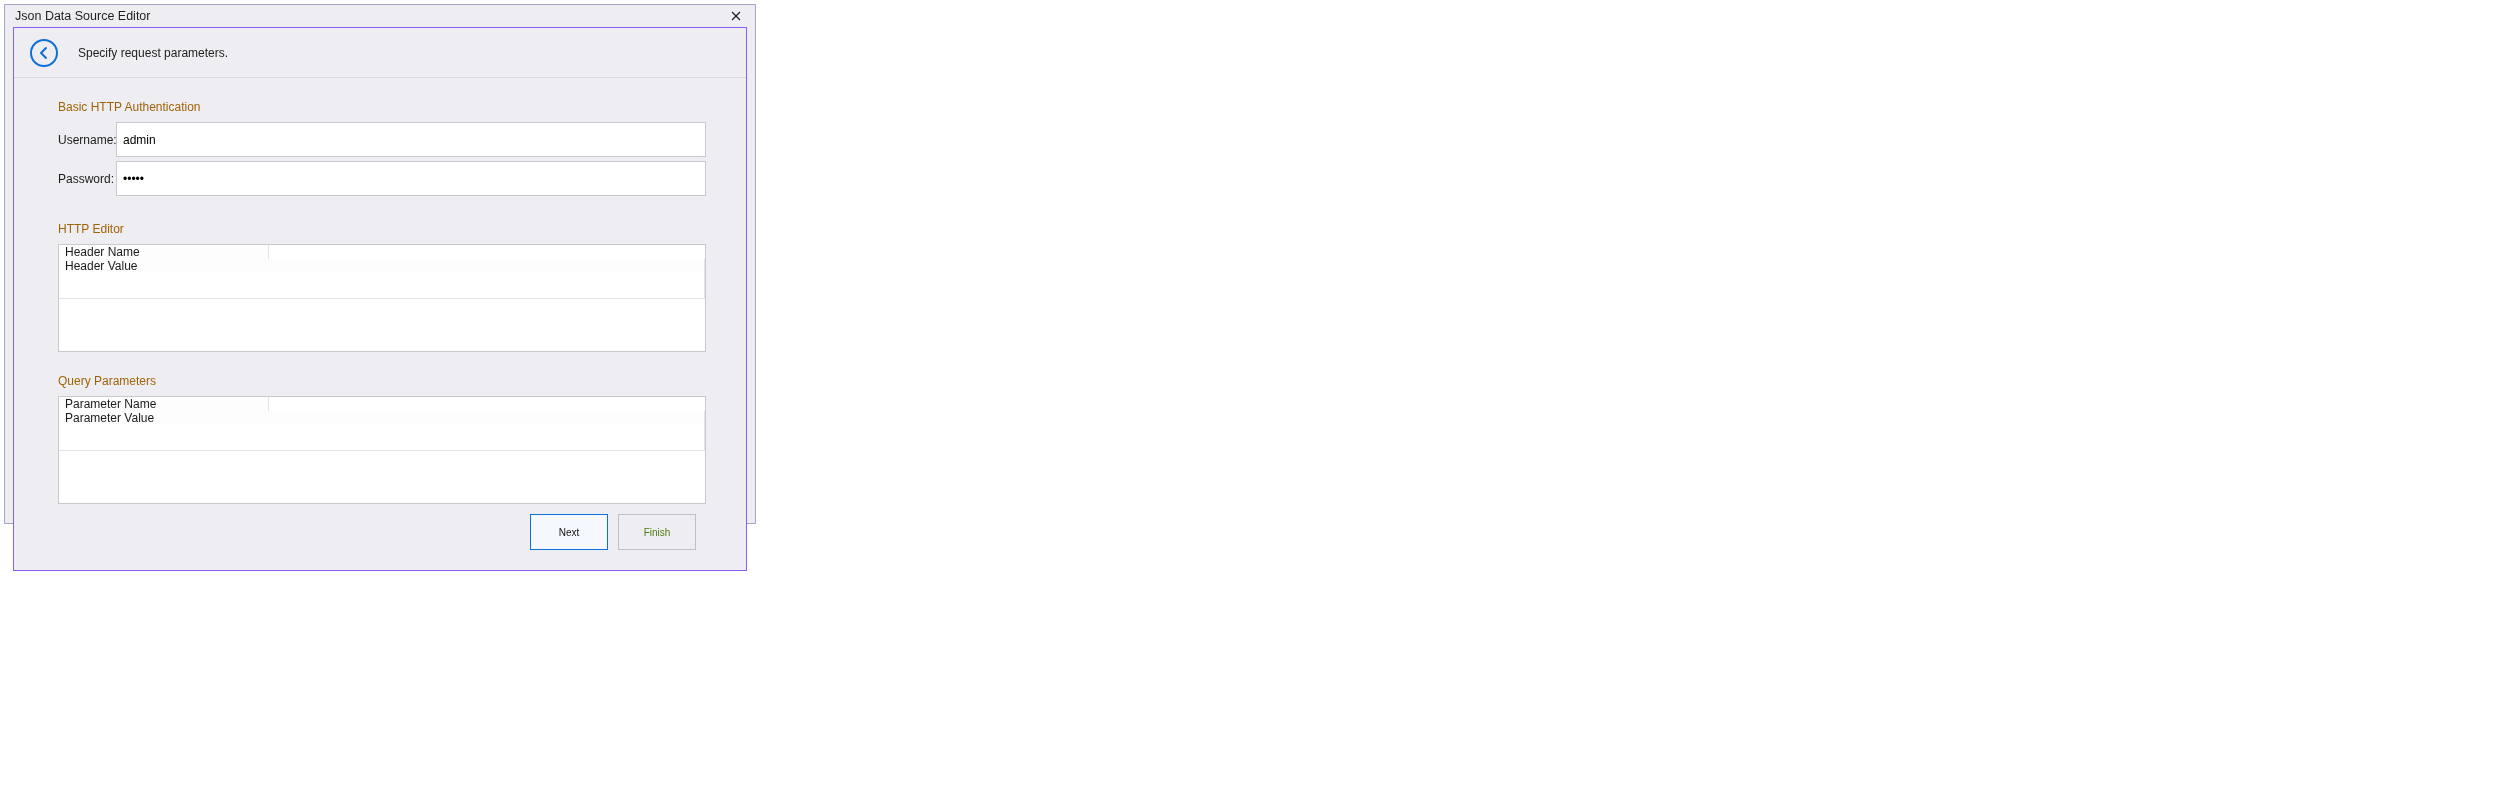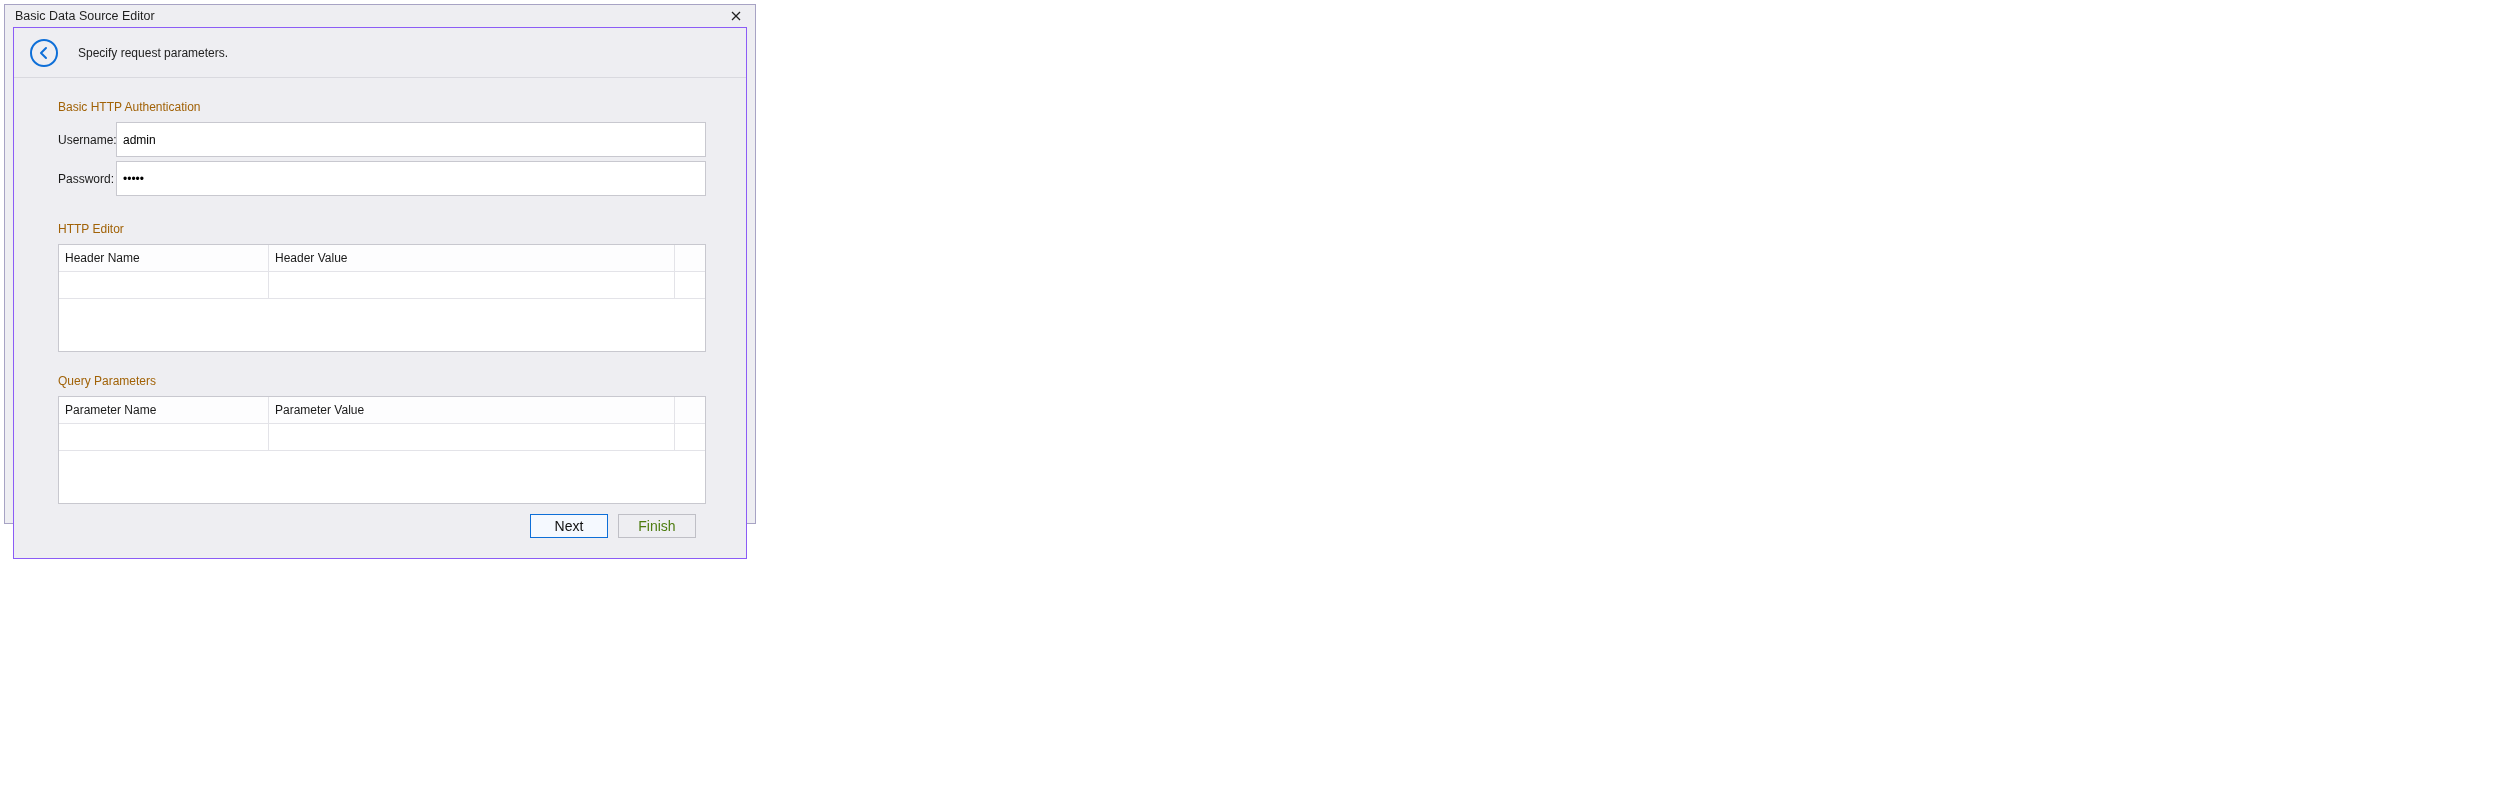--- a/index.html
+++ b/index.html
@@ -111,20 +111,21 @@
   .section-gap { height: 22px; }
   .grid {
     border: 1px solid #c8c8cf;
     background: #fff;
     margin-bottom: 0;
   }
   .grid-header-row, .grid-data-row {
     display: flex;
     height: 27px;
     align-items: stretch;
+    flex-direction: column;
   }
   .grid-header-row { border-bottom: 1px solid #e3e3e8; }
   .grid-data-row { border-bottom: 1px solid #e3e3e8; }
   .grid-cell {
     border-right: 1px solid #e3e3e8;
     padding: 0 6px;
     display: flex;
     align-items: center;
     font-size: 12px;
     color: #1a1a1a;
@@ -139,45 +140,45 @@
     background: #fff;
   }
   .footer {
     display: flex;
     justify-content: flex-end;
     gap: 10px;
     padding: 10px 10px 10px 0;
   }
   .btn {
     width: 78px;
-    height: 24px;
+    height: 36px;
     border: 1px solid #bfbfc6;
     background: #eeeef2;
     font-family: inherit;
-    font-size: 14px;
+    font-size: 10px;
     display: flex;
     align-items: center;
     justify-content: center;
   }
   .btn-primary {
     border: 1px solid #0e6fd8;
     color: #111;
     background: #f5f9ff;
   }
   .btn-disabled {
     color: #4d7c0f;
   }
 </style>
 </head>
 <body>
 
 <div class="dialog">
 
   <div class="titlebar">
-    <div class="titlebar-title">Basic Data Source Editor</div>
+    <div class="titlebar-title">Json Data Source Editor</div>
     <div class="close-btn">
       <span>
         <svg width="10" height="10" viewBox="0 0 10 10">
           <line x1="1" y1="1" x2="9" y2="9" stroke="#222" stroke-width="1.2"></line>
           <line x1="9" y1="1" x2="1" y2="9" stroke="#222" stroke-width="1.2"></line>
         </svg>
       </span>
     </div>
   </div>
 

